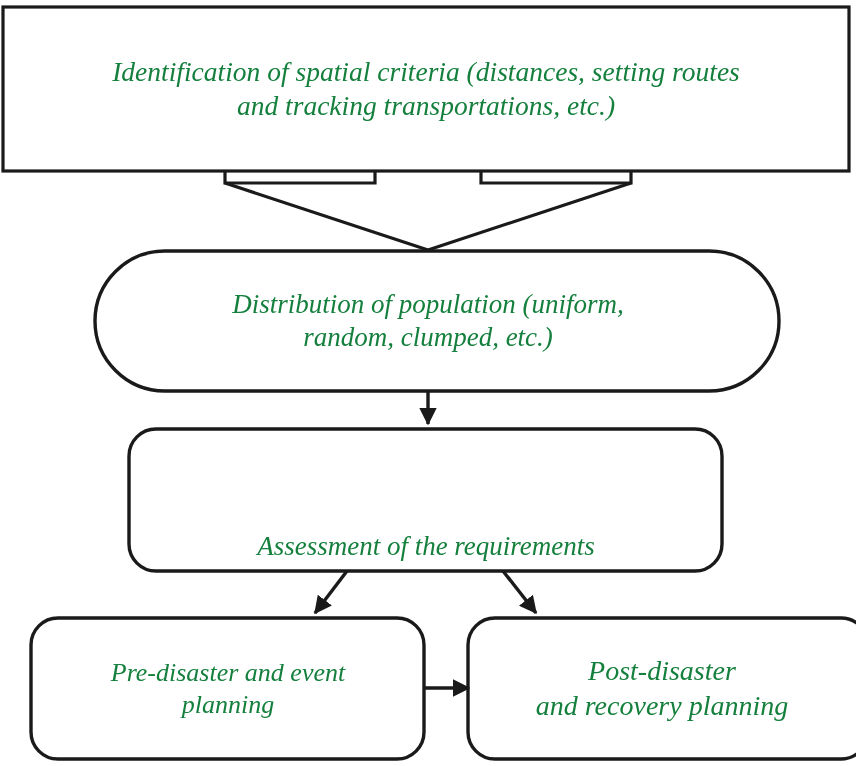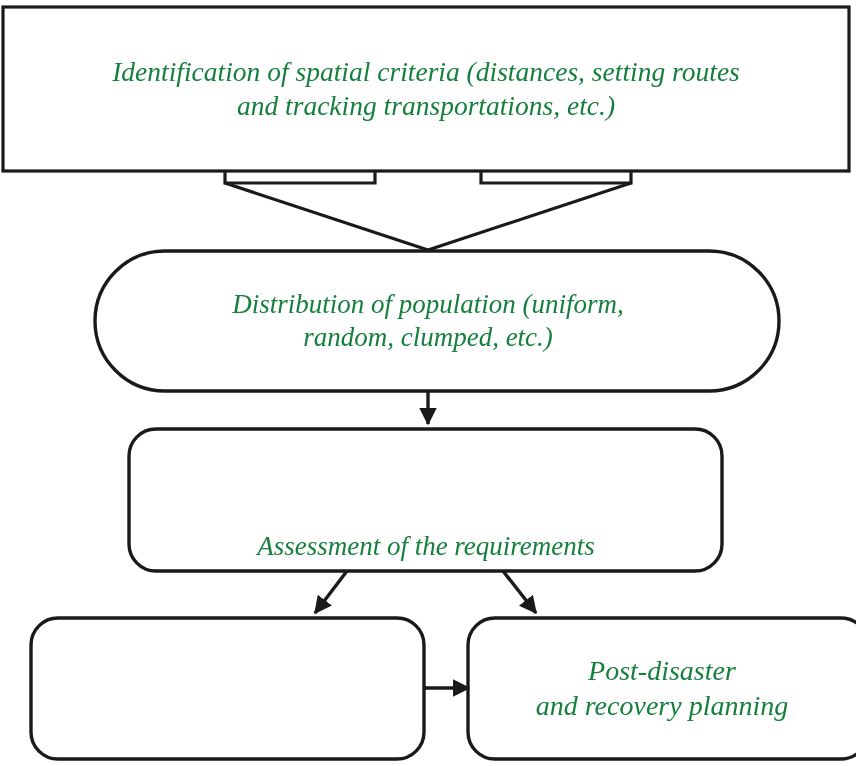--- a/index.html
+++ b/index.html
@@ -118,17 +118,19 @@
   </svg>
 
   <div class="node-label" id="label-criteria">Identification of spatial criteria (distances, setting routes
 and tracking transportations, etc.)</div>
 
   <div class="node-label" id="label-distribution">Distribution of population (uniform,
 random, clumped, etc.)</div>
 
   <div class="node-label" id="label-assessment">Assessment of the requirements</div>
 
+  <div class="node-label" id="label-pre-disaster">Pre-disaster and event
+planning</div>
 
   <div class="node-label" id="label-post-disaster">Post-disaster
 and recovery planning</div>
 
 </div>
 
 </body></html>

